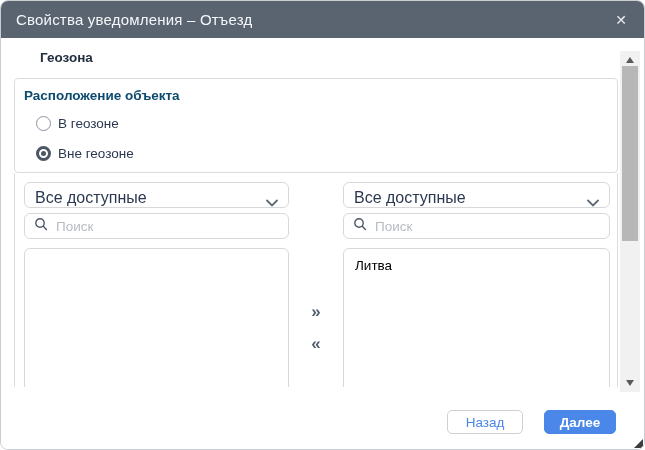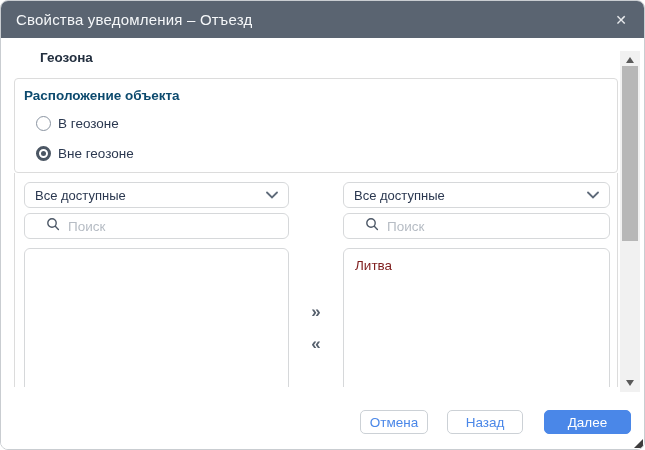--- a/index.html
+++ b/index.html
@@ -26,52 +26,52 @@
   .radio-row.r1{ top:34px; } .radio-row.r2{ top:64px; }
   .radio{ width:15px; height:15px; border-radius:50%; border:1.5px solid #8a94a1; background:#fff; flex:0 0 auto; }
   .radio.checked{ border:3px solid #4c5764; position:relative; }
   .radio.checked::after{ content:""; position:absolute; left:2px; top:2px; width:5px; height:5px;
                          border-radius:50%; background:#4c5764; }
   .radio-label{ font-size:13.5px; color:#2b3850; }
   
   .gb2{ position:absolute; left:13px; top:135px; width:604px; height:214px;
         border-left:1px solid #dcdcdc; border-right:1px solid #dcdcdc; overflow:hidden; background:#fff; }
   .dropdown{ position:absolute; top:9px; height:26px; border:1px solid #d6d8da; border-radius:6px;
-             display:flex; align-items:center; padding:0 10px; font-size:13px; color:#2b3850;
+             display:flex; align-items:flex-end; padding:0 10px; font-size:16px; color:#2b3850;
              background:#fff; cursor:pointer; }
   .dd-left{ left:9px; width:265px; } .dd-right{ left:328px; width:267px; }
   .chevron{ margin-left:auto; display:flex; }
   .searchbox{ position:absolute; top:40px; height:26px; border:1px solid #d6d8da; border-radius:6px;
-              display:flex; align-items:center; gap:8px; padding:0 21px; background:#fff; }
+              display:flex; align-items:center; gap:8px; padding:0 9px; background:#fff; }
   .sb-left{ left:9px; width:265px; } .sb-right{ left:328px; width:267px; }
   .searchbox input{ border:none; outline:none; flex:1; font-size:13.5px; color:#2b3850;
                     font-family:"Liberation Sans",sans-serif; min-width:0; background:transparent; }
   .searchbox input::placeholder{ color:#b6bcc4; }
   .listbox{ position:absolute; top:75px; height:160px; border:1px solid #d6d8da; border-radius:6px;
             background:#fff; overflow:hidden; }
   .lb-left{ left:9px; width:265px; } .lb-right{ left:328px; width:267px; }
-  .list-item{ padding:9px 11px 0 11px; font-size:13.5px; color:#7f1d1d; cursor:pointer; }
+  .list-item{ padding:9px 11px 0 11px; font-size:13.5px; color:#000000; cursor:pointer; }
   .xfer{ position:absolute; left:288px; width:26px; height:22px; text-align:center;
          font-size:17px; font-weight:bold; color:#56606d; cursor:pointer; line-height:22px; user-select:none; }
   .xfer.right{ top:128px; } .xfer.left{ top:160px; }
   
   .scrollbar{ position:absolute; left:619px; top:13px; width:20px; height:341px; background:#f1f1f1; }
   .sb-arrow{ position:absolute; left:6px; width:0; height:0; border-left:4.5px solid transparent;
              border-right:4.5px solid transparent; }
   .sb-arrow.up{ top:6px; border-bottom:6px solid #5a5a5a; }
   .sb-arrow.down{ bottom:6px; border-top:6px solid #5a5a5a; }
   .sb-thumb{ position:absolute; left:2px; top:15px; width:16px; height:175px; background:#b7b7b7; }
   
   .btn{ position:absolute; top:372px; height:24px; border-radius:5px; font-size:13.5px;
         display:flex; align-items:center; justify-content:center; cursor:pointer;
         font-family:"Liberation Sans",sans-serif; }
   .btn.secondary{ background:#fff; border:1px solid #ccd1d6; color:#4a87e8; }
   .btn.cancel{ left:359px; width:68px; }
   .btn.back{ left:446px; width:76px; }
-  .btn.next{ left:543px; width:87px; background:#4a87e8; border:1px solid #4a87e8; color:#fff; }
+  .btn.next{ left:543px; width:72px; background:#4a87e8; border:1px solid #4a87e8; color:#fff;font-weight:bold; }
   
   .grip{ position:absolute; right:1px; bottom:1px; width:0; height:0;
          border-left:9px solid transparent; border-bottom:9px solid #3d3d3d; }
 </style>
 </head>
 <body>
 
 <div class="dialog">
 
   <div class="titlebar">
@@ -141,20 +141,19 @@
       <div class="xfer right">»</div>
       <div class="xfer left">«</div>
     </div>
 
     <div class="scrollbar">
       <div class="sb-arrow up"></div>
       <div class="sb-thumb"></div>
       <div class="sb-arrow down"></div>
     </div>
 
-    <div class="btn secondary cancel">Отмена</div>
     <div class="btn secondary back">Назад</div>
     <div class="btn next">Далее</div>
 
   </div>
 
   <div class="grip"></div>
 </div>
 
 </body></html>

